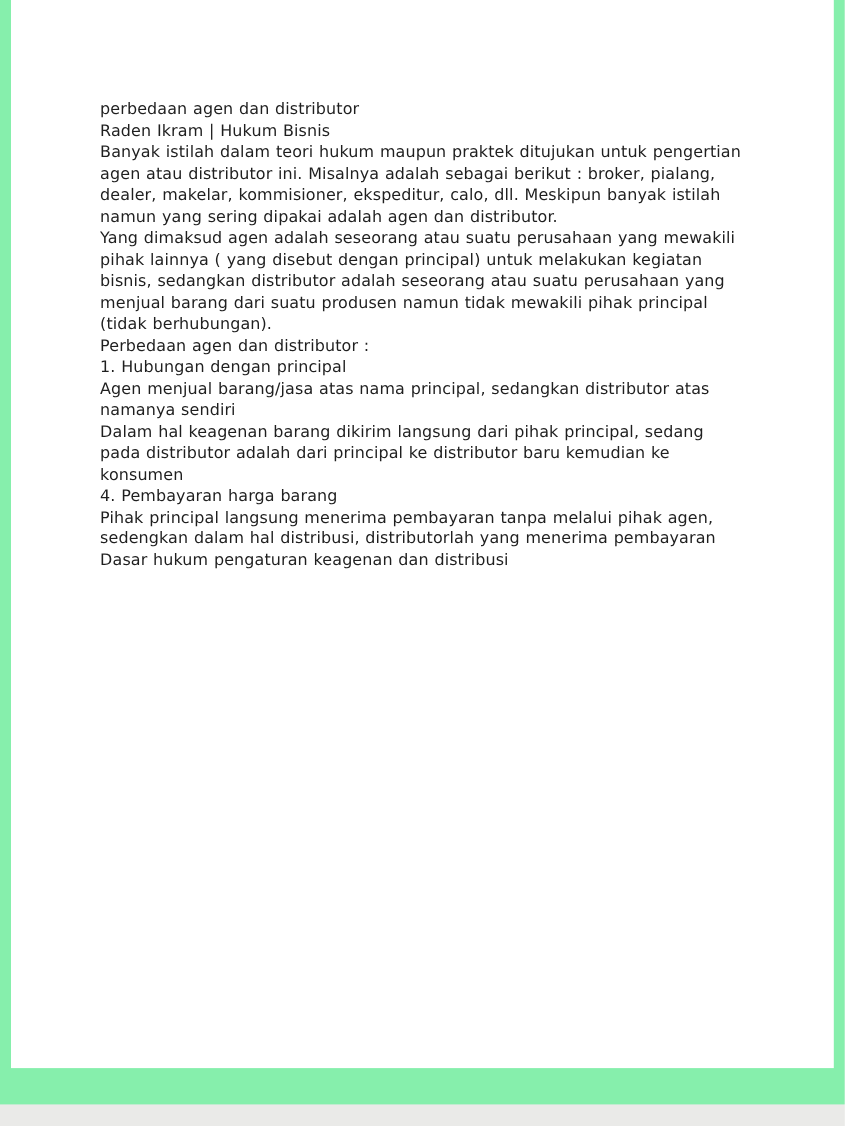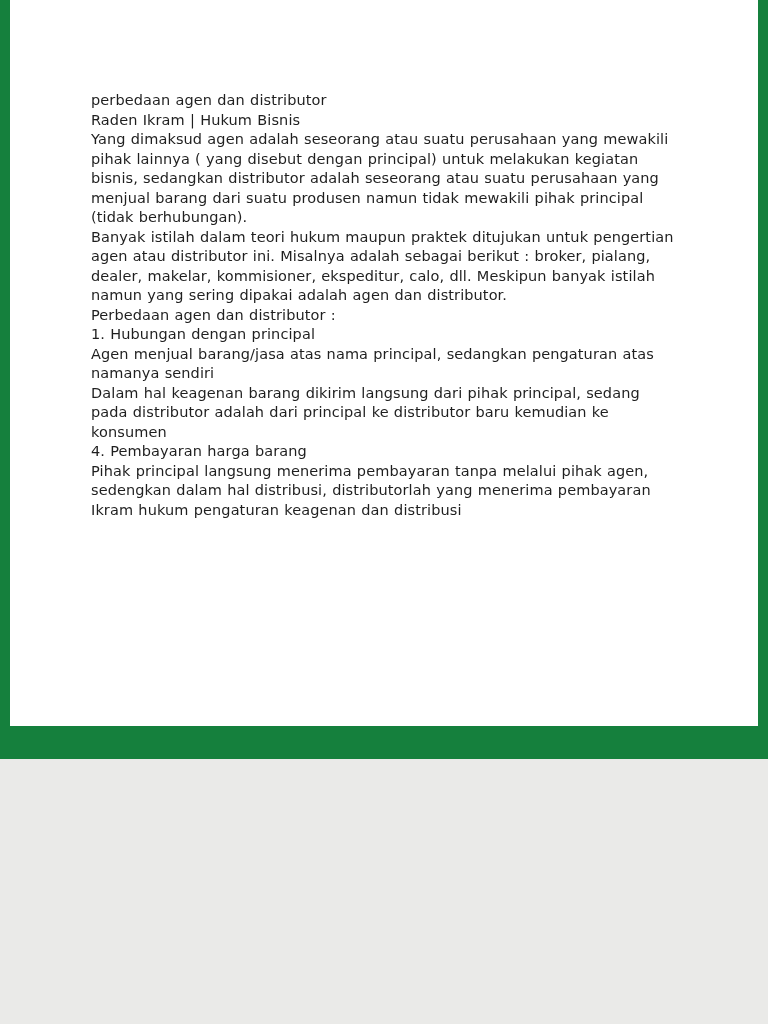--- a/index.html
+++ b/index.html
@@ -8,22 +8,22 @@
   }
   body {
     width: 768px;
     height: 1024px;
     background: #eaeae8;
     font-family: "DejaVu Sans", "Liberation Sans", sans-serif;
   }
   .viewport {
     position: relative;
     width: 768px;
-    height: 759px;
-    background: #15803d;
+    height: 1004px;
+    background: #86efac;
     overflow: hidden;
   }
   .paper {
     position: absolute;
     left: 10px;
     right: 10px;
     top: 0;
     bottom: 33px;
     background: #ffffff;
     color: #1f1f1f;
@@ -45,31 +45,31 @@
 </style>
 </head>
 <body>
 
 <div class="viewport">
   <div class="paper">
 
     <p>perbedaan agen dan distributor</p>
     <p class="mt-sm">Raden Ikram | Hukum Bisnis</p>
 
+    <p class="mt-lg">Banyak istilah dalam teori hukum maupun praktek ditujukan untuk pengertian agen atau distributor ini. Misalnya adalah sebagai berikut : broker, pialang, dealer, makelar, kommisioner, ekspeditur, calo, dll. Meskipun banyak istilah namun yang sering dipakai adalah agen dan distributor.</p>
+
     <p class="mt-lg">Yang dimaksud agen adalah seseorang atau suatu perusahaan yang mewakili pihak lainnya ( yang disebut dengan principal) untuk melakukan kegiatan bisnis, sedangkan distributor adalah seseorang atau suatu perusahaan yang menjual barang dari suatu produsen namun tidak mewakili pihak principal (tidak berhubungan).</p>
-
-    <p class="mt-lg">Banyak istilah dalam teori hukum maupun praktek ditujukan untuk pengertian agen atau distributor ini. Misalnya adalah sebagai berikut : broker, pialang, dealer, makelar, kommisioner, ekspeditur, calo, dll. Meskipun banyak istilah namun yang sering dipakai adalah agen dan distributor.</p>
 
     <p class="mt-xl">Perbedaan agen dan distributor :</p>
 
     <p class="mt-lg">1. Hubungan dengan principal</p>
-    <p class="mt-sm">Agen menjual barang/jasa atas nama principal, sedangkan pengaturan atas namanya sendiri</p>
+    <p class="mt-sm">Agen menjual barang/jasa atas nama principal, sedangkan distributor atas namanya sendiri</p>
 
 
     <p class="mt-sm">Dalam hal keagenan barang dikirim langsung dari pihak principal, sedang pada distributor adalah dari principal ke distributor baru kemudian ke konsumen</p>
 
     <p class="mt-sm">4. Pembayaran harga barang</p>
     <p class="mt-sm">Pihak principal langsung menerima pembayaran tanpa melalui pihak agen, sedengkan dalam hal distribusi, distributorlah yang menerima pembayaran</p>
 
-    <p class="mt-lg">Ikram hukum pengaturan keagenan dan distribusi</p>
+    <p class="mt-lg">Dasar hukum pengaturan keagenan dan distribusi</p>
 
   </div>
 </div>
 
 </body></html>

